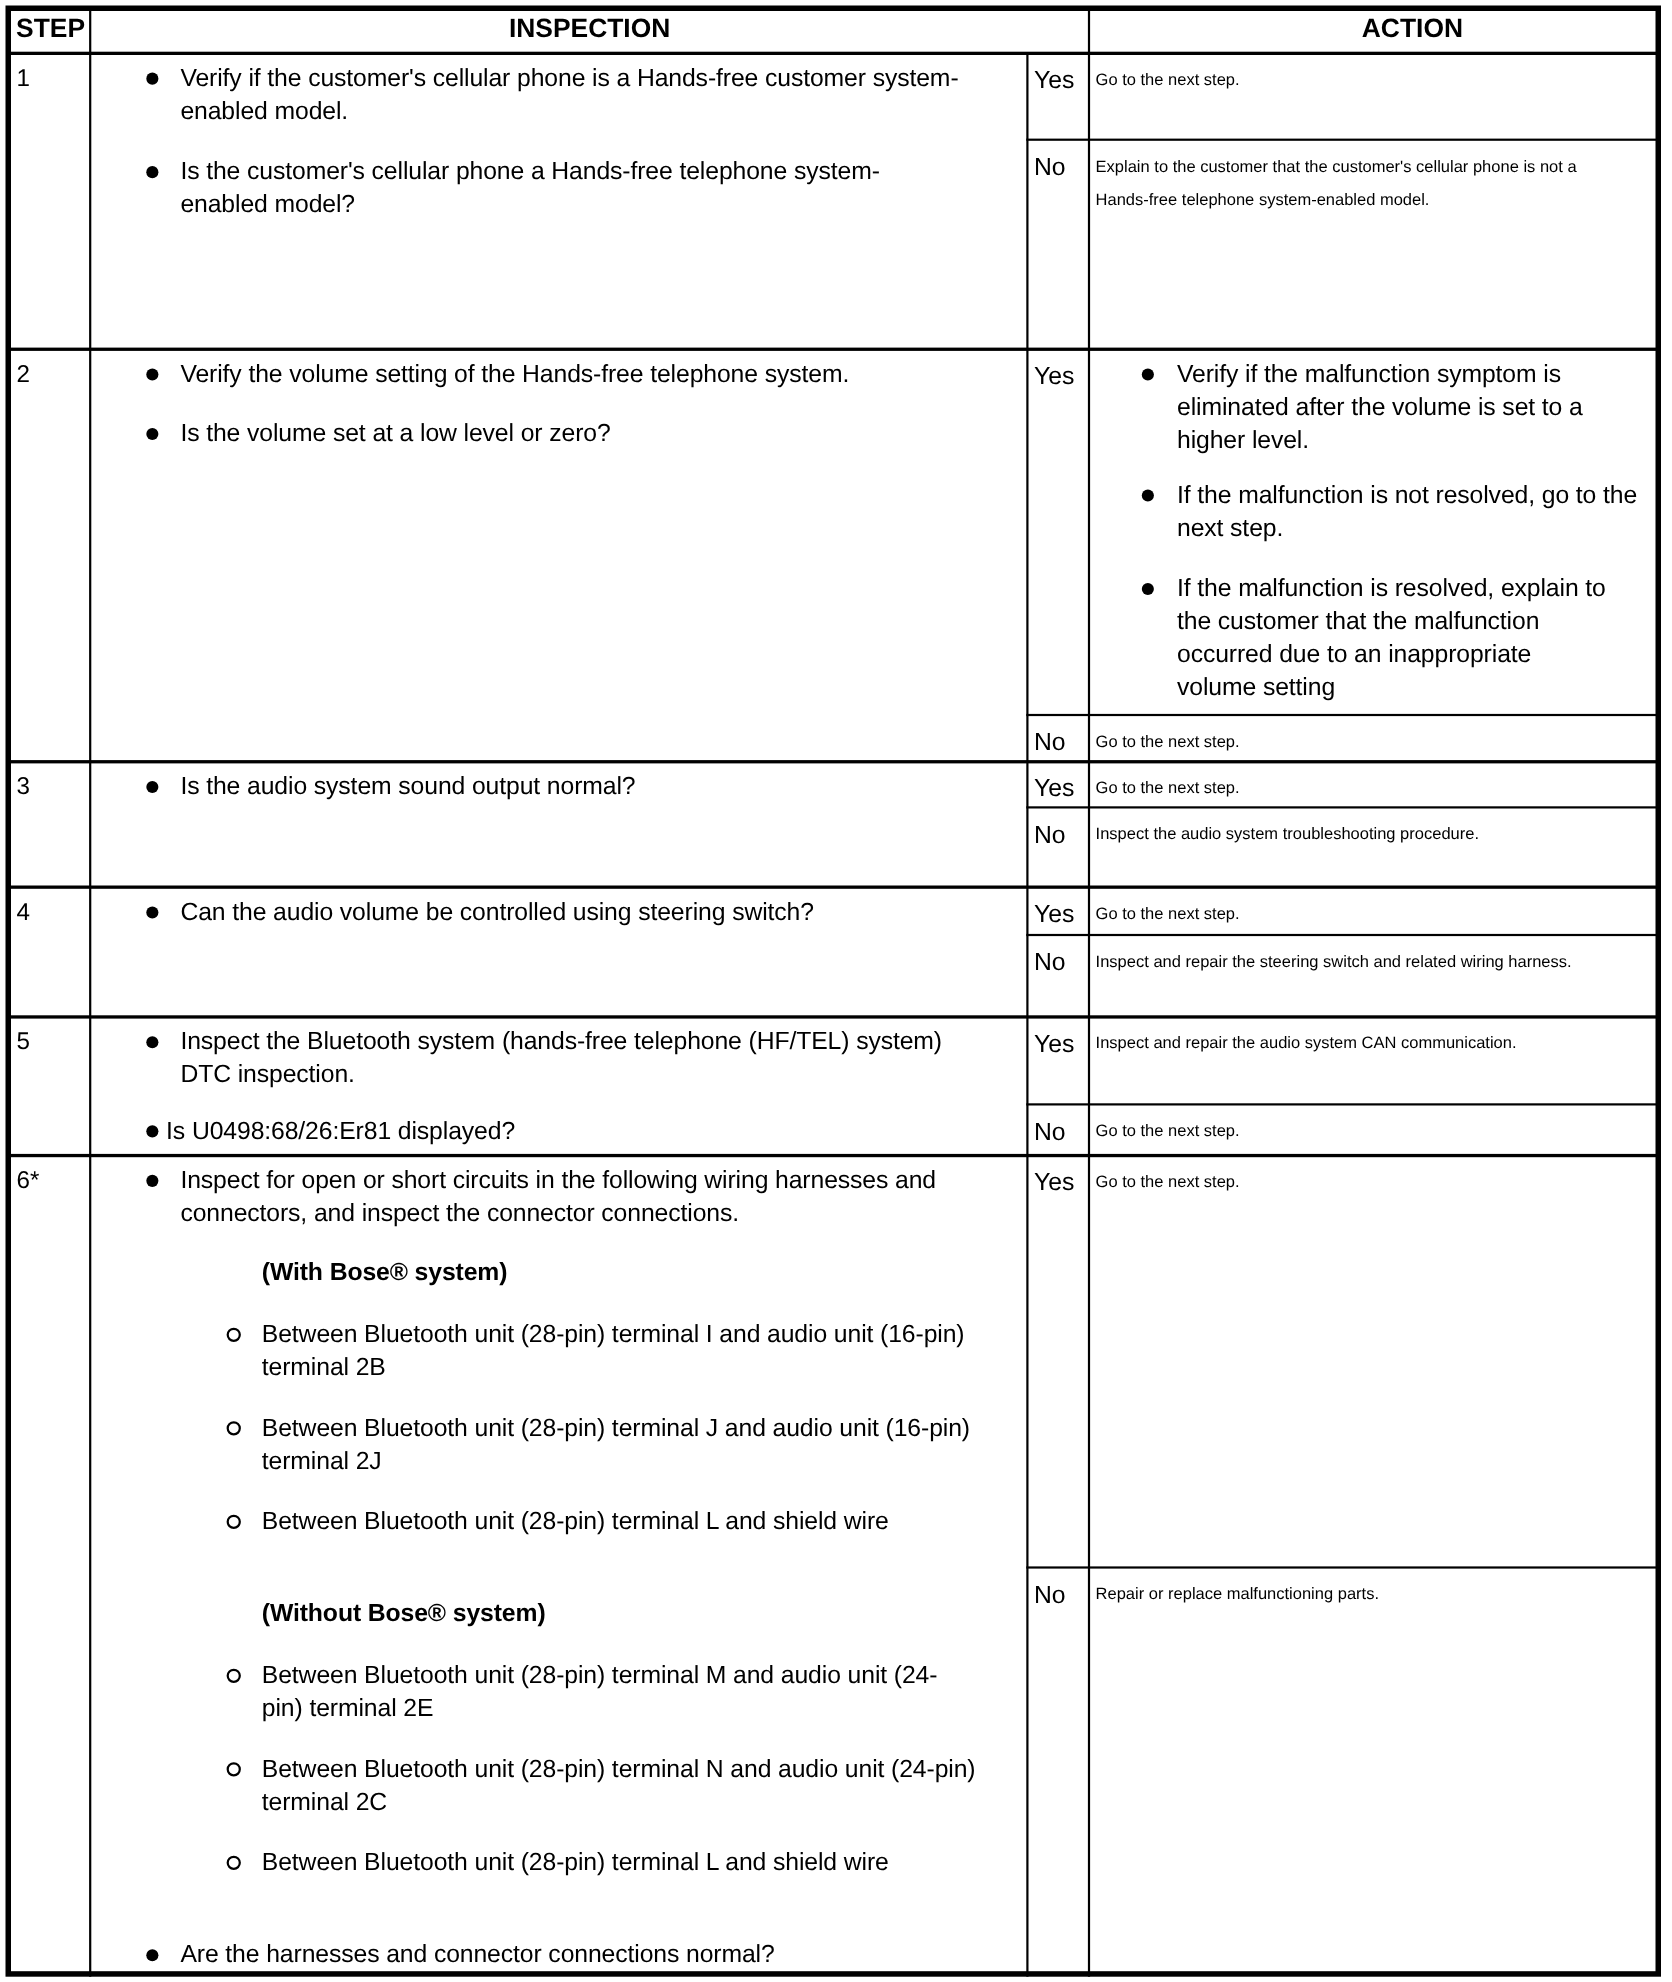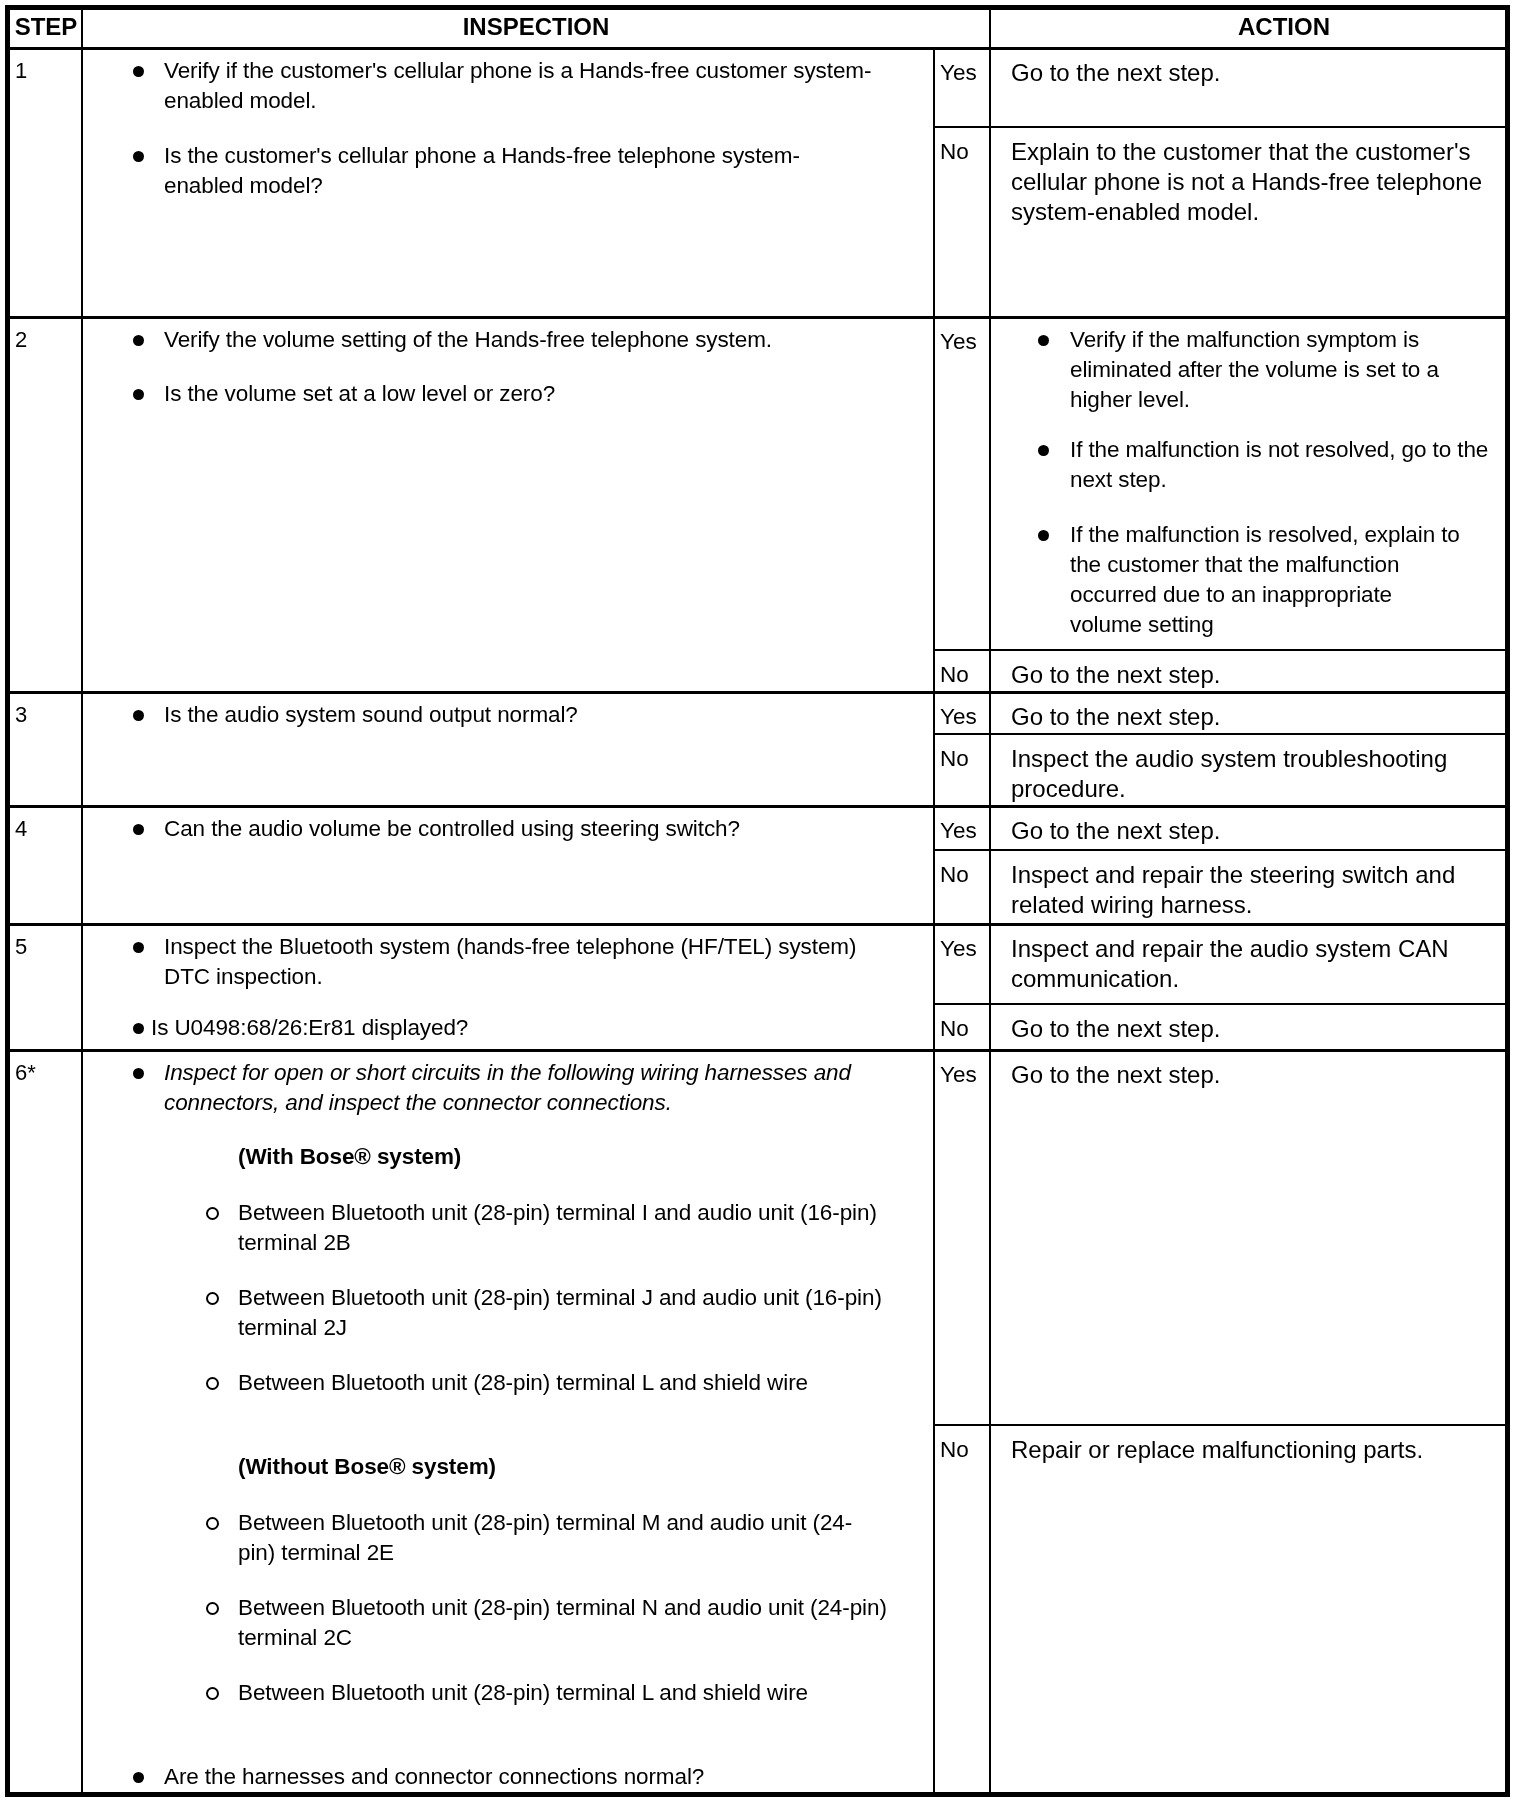--- a/index.html
+++ b/index.html
@@ -9,21 +9,21 @@
            border: 5px solid #000; box-sizing: border-box; }
   .cell { position: absolute; box-sizing: border-box; }
   .vline, .hline { position: absolute; background: #000; }
   .hline.thick { height: 3px; }
   .hline.thin { height: 2px; }
   .vline { width: 2px; }
   .hdr { font-weight: bold; font-size: 24px; text-align: center; line-height: 38px; }
   .stepno { font-size: 22px; padding: 8px 0 0 5px; }
   .txt { font-size: 22.5px; line-height: 30px; letter-spacing: -0.1px; }
   .yn { font-size: 22.5px; padding: 8px 0 0 5px; line-height: 30px; }
-  .act { font-size: 24px; line-height: 30px; padding: 8px 10px 0 5px; margin-left: 15px; }
+  .act { font-size: 15px; line-height: 30px; padding: 8px 10px 0 5px; }
   .bul { position: absolute; width: 11px; height: 11px; border-radius: 50%; background: #000; }
   .cir { position: absolute; width: 9px; height: 9px; border-radius: 50%; border: 2.5px solid #000; box-sizing: content-box; }
   .item { position: absolute; }
   .sub { font-weight: bold; }
 </style>
 </head>
 <body>
 
 <div class="frame"></div>
 
@@ -96,21 +96,21 @@
 <div class="item txt" style="left:164px;top:932px;width:730px;">Inspect the Bluetooth system (hands-free telephone (HF/TEL) system) DTC inspection.</div>
 <div class="bul" style="left:133px;top:1023px;"></div>
 <div class="item txt" style="left:151px;top:1013px;width:760px;">Is U0498:68/26:Er81 displayed?</div>
 <div class="cell yn" style="left:935px;top:926px;">Yes</div>
 <div class="cell act" style="left:991px;top:926px;width:470px;">Inspect and repair the audio system CAN communication.</div>
 <div class="cell yn" style="left:935px;top:1006px;">No</div>
 <div class="cell act" style="left:991px;top:1006px;width:515px;">Go to the next step.</div>
 
 <div class="cell stepno" style="left:10px;top:1052px;">6*</div>
 <div class="bul" style="left:133px;top:1068px;"></div>
-<div class="item txt" style="left:164px;top:1058px;width:760px;font-style:italic;">Inspect for open or short circuits in the following wiring harnesses and connectors, and inspect the connector connections.</div>
+<div class="item txt" style="left:164px;top:1058px;width:760px;">Inspect for open or short circuits in the following wiring harnesses and connectors, and inspect the connector connections.</div>
 <div class="item txt sub" style="left:238px;top:1142px;width:600px;">(With Bose® system)</div>
 <div class="cir" style="left:206px;top:1207px;"></div>
 <div class="item txt" style="left:238px;top:1198px;width:650px;">Between Bluetooth unit (28-pin) terminal I and audio unit (16-pin) terminal 2B</div>
 <div class="cir" style="left:206px;top:1292px;"></div>
 <div class="item txt" style="left:238px;top:1283px;width:660px;">Between Bluetooth unit (28-pin) terminal J and audio unit (16-pin) terminal 2J</div>
 <div class="cir" style="left:206px;top:1377px;"></div>
 <div class="item txt" style="left:238px;top:1368px;width:600px;">Between Bluetooth unit (28-pin) terminal L and shield wire</div>
 <div class="item txt sub" style="left:238px;top:1452px;width:600px;">(Without Bose® system)</div>
 <div class="cir" style="left:206px;top:1517px;"></div>
 <div class="item txt" style="left:238px;top:1508px;width:620px;">Between Bluetooth unit (28-pin) terminal M and audio unit (24-pin) terminal 2E</div>

